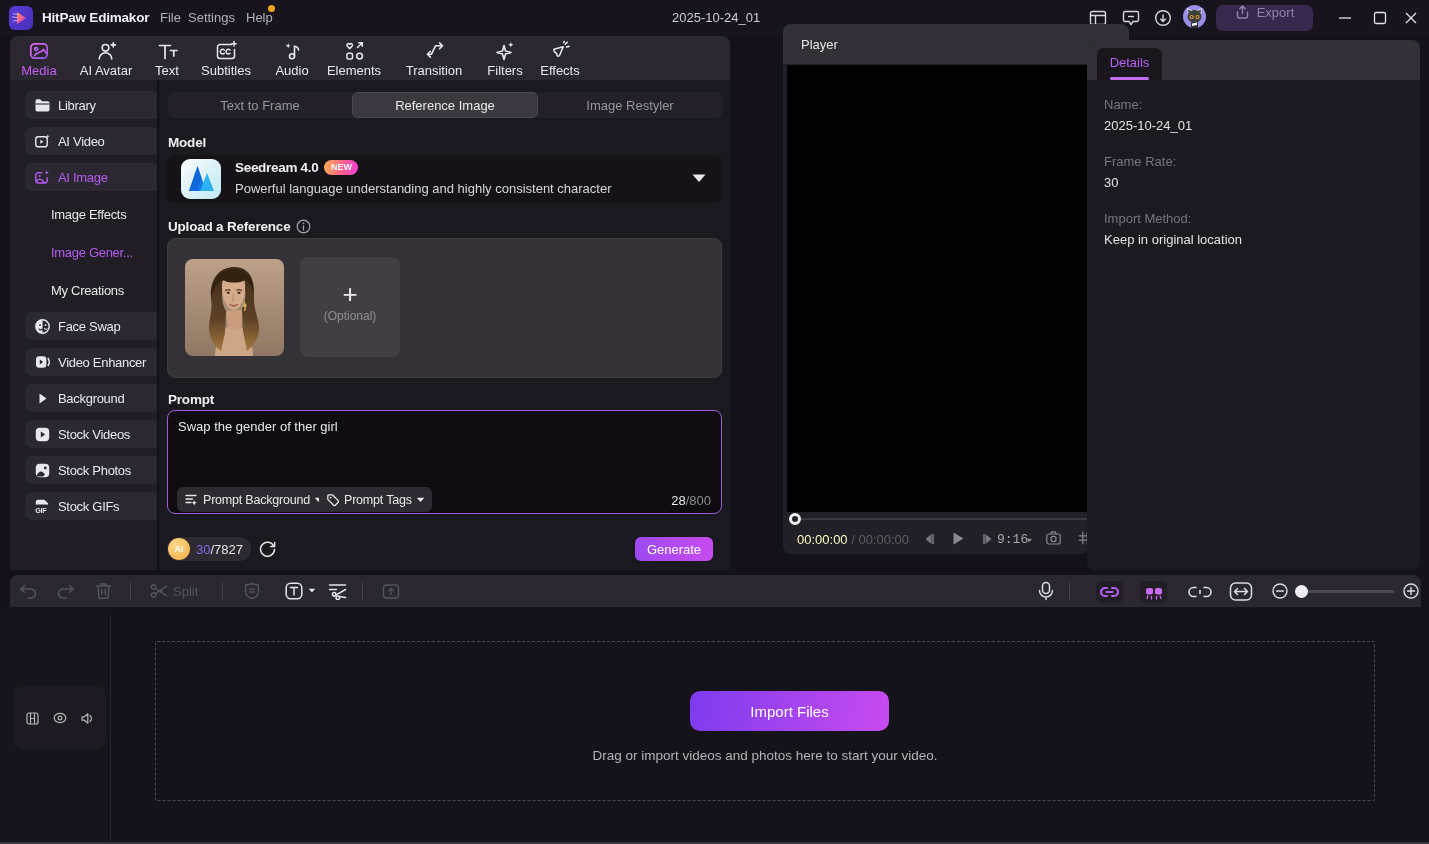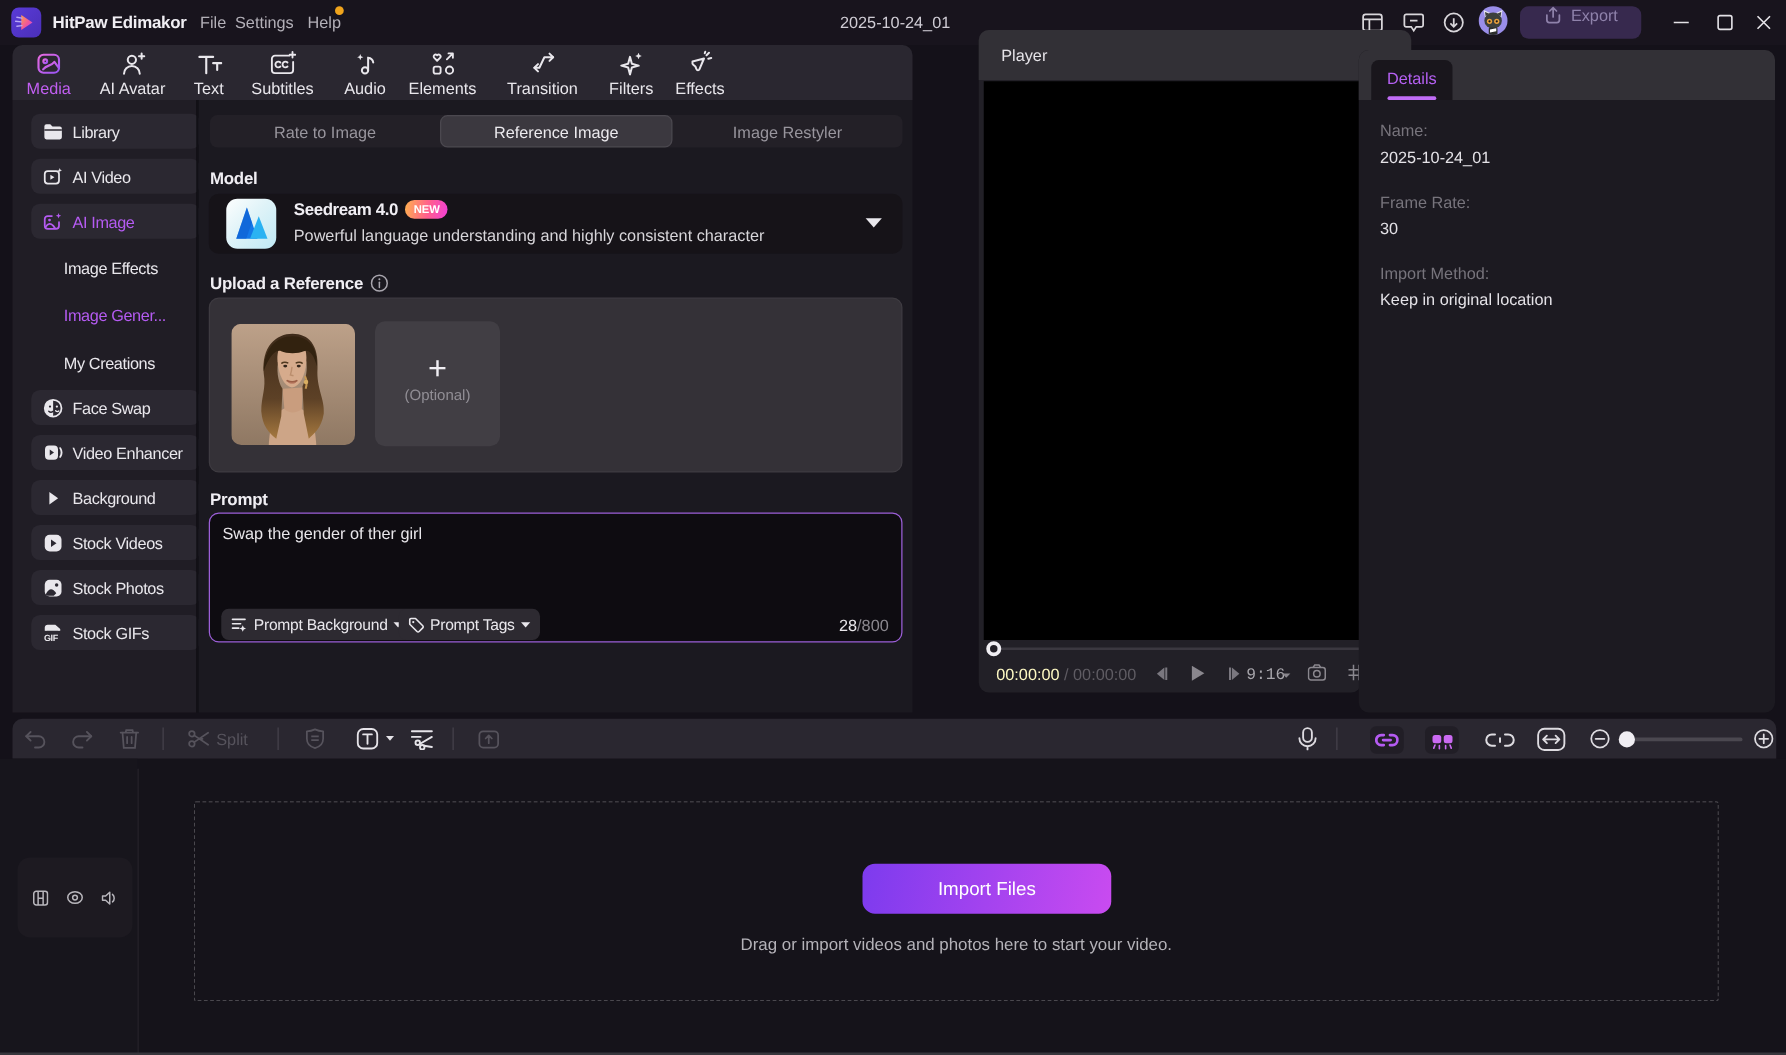--- a/index.html
+++ b/index.html
@@ -292,21 +292,21 @@
       <path d="M2.5 6.5 V4 A1.6 1.6 0 0 1 4.1 2.4 H9.8 L13.5 5.5 V6.5" stroke="#e9e7ec" stroke-width="1.4" stroke-linejoin="round" fill="#e9e7ec"></path>
       <text x="1.2" y="14.8" font-family="Liberation Sans,sans-serif" font-size="7.2" font-weight="bold" fill="#e9e7ec">GIF</text>
     </svg>
     <span>Stock GIFs</span>
   </div>
 </div>
 <div class="abs" id="divider-sb"></div>
 
 <div class="abs" id="central">
   <div class="abs" id="tabstrip">
-    <div class="ptab">Rate to Image</div>
+    <div class="ptab">Text to Frame</div>
     <div class="ptab" id="ptab-sel">Reference Image</div>
     <div class="ptab">Image Restyler</div>
   </div>
   <div class="seclabel" style="top:55px;">Model</div>
   <div class="abs" id="modelrow">
     <div class="abs" style="left:14px; top:4px; width:40px; height:40px; border-radius:9px; background:linear-gradient(135deg,#fdfefe 0%,#dff3f8 45%,#bfe9f5 100%); overflow:hidden;">
       <svg width="40" height="40" viewBox="0 0 40 40">
         <path d="M8 32 L16.5 7 L25 32 Z" fill="#1478e8"></path>
         <path d="M19 32 L26 14 L33 32 Z" fill="#2ab2f2"></path>
         <path d="M8 32 L16.5 7 L20.5 19 L16 32 Z" fill="#0d5dd0" opacity="0.6"></path>
@@ -381,20 +381,31 @@
         <path d="M1.8 2.8 A1 1 0 0 1 2.8 1.8 H6.4 L12.2 7.6 A1.2 1.2 0 0 1 12.2 9.3 L9.3 12.2 A1.2 1.2 0 0 1 7.6 12.2 L1.8 6.4 Z"></path>
         <circle cx="4.6" cy="4.6" r="0.9" fill="#e9e7ec" stroke="none"></circle>
       </svg>
       <span>Prompt Tags</span>
       <svg width="9" height="6" viewBox="0 0 9 6">
           <path d="M0.8 0.8 L4.5 5 L8.2 0.8 Z" fill="#e9e7ec"></path>
         </svg>
     </div>
     <div class="abs" style="right:10px; top:82px; font-size:13px;"><span style="color:#e8e6ea;">28</span><span style="color:#8b888f;">/800</span></div>
   </div>
+  <div class="abs" id="coinrow">
+    <div class="abs" id="coinpill">
+      <div style="width:22px;height:22px;border-radius:50%;background:radial-gradient(circle at 35% 30%,#ffd98c,#f0a93e);margin-left:1px;display:flex;align-items:center;justify-content:center;font-size:9px;font-weight:bold;color:#fff;">AI</div>
+      <div style="margin-left:6px;font-size:13px;"><span style="color:#8a66ee;">30</span><span style="color:#e8e6ea;">/7827</span></div>
+    </div>
+    <svg class="abs" style="left:99px; top:16px;" width="19" height="19" viewBox="0 0 19 19" fill="none" stroke="#e8e6ea" stroke-width="1.5" stroke-linecap="round">
+      <path d="M15.8 7.2 A7 7 0 1 0 16.5 10.5"></path>
+      <path d="M16.6 3.4 V7.4 H12.6" stroke-linejoin="round"></path>
+    </svg>
+    <div class="abs" id="genbtn">Generate</div>
+  </div>
 </div>
 
 <div class="abs" id="player">
   <div class="abs" id="playerhead">
     <div class="abs" style="left:18px; top:13px; font-size:13px; color:#e5e3e8;">Player</div>
   </div>
   <div class="abs" id="video"></div>
   <div class="abs" style="left:10px; top:494px; width:331px; height:2px; background:#3b3840; border-radius:1px;"></div>
   <div class="abs" style="left:6px; top:489px; width:12px; height:12px; border-radius:50%; background:#232028; border:3px solid #f0eef3;"></div>
   <div class="abs" style="left:14px; top:508px; font-size:13px;"><span style="color:#fef9c3;">00:00:00</span><span style="color:#5f5c63;"> / 00:00:00</span></div>

